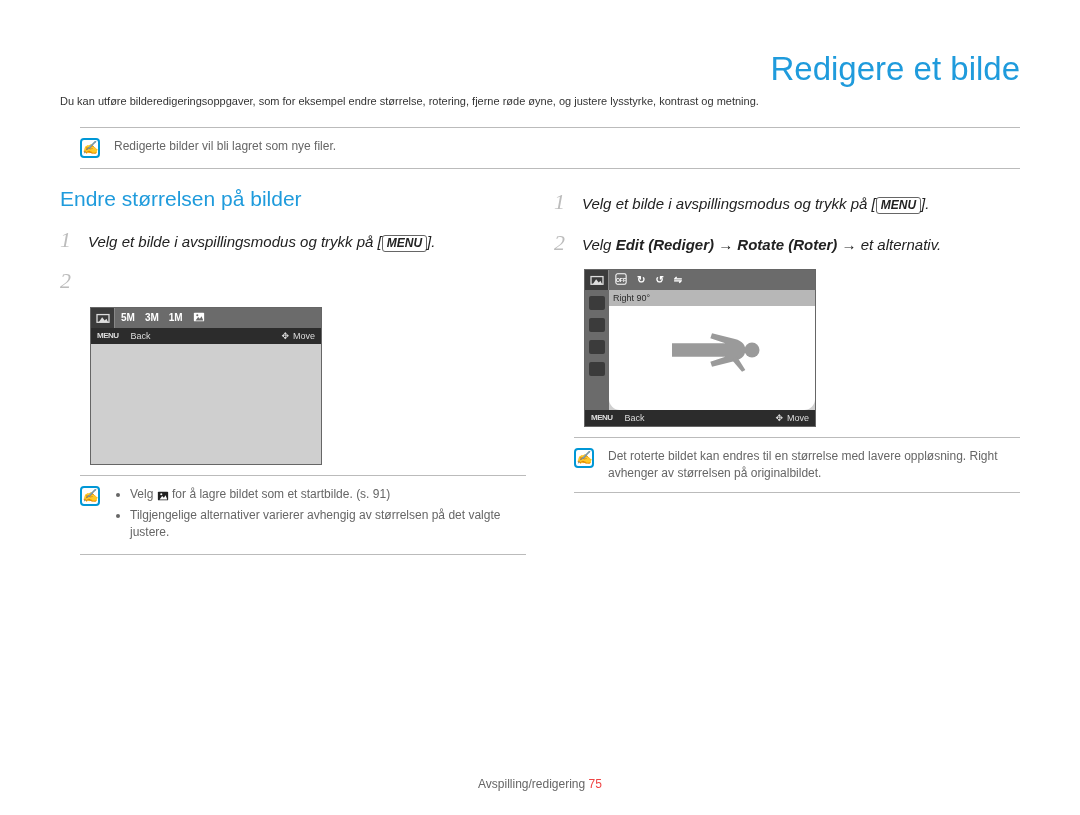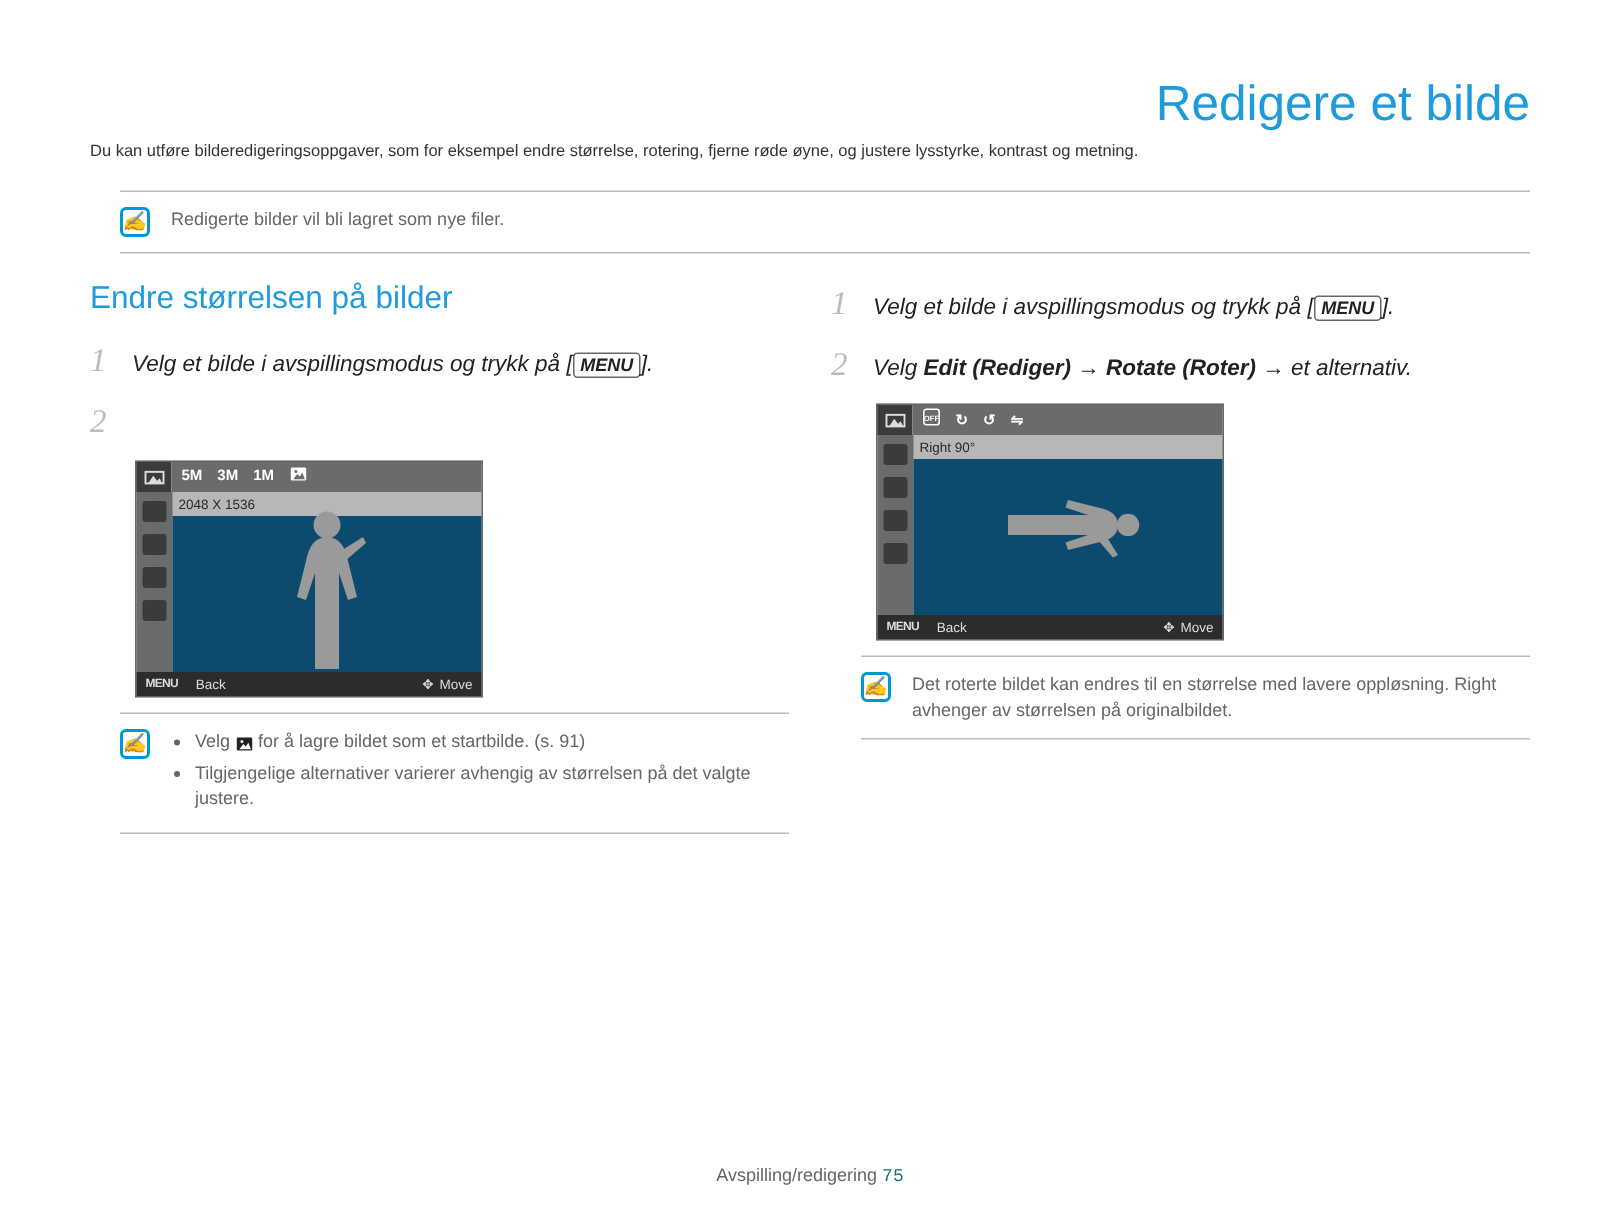--- a/index.html
+++ b/index.html
@@ -126,21 +126,22 @@
     display:flex; flex-direction:column; align-items:center;
     gap:8px; padding-top:6px;
   }
   .left-ic {
     width:16px;height:14px;background:#3b3b3b;border-radius:2px;
     color:#ddd;font-size:8px;display:flex;align-items:center;justify-content:center;
   }
   .left-top-slot { width:16px;height:14px;background:#3b3b3b;border-radius:2px; }
   .canvas {
     flex:1; position:relative;
-    background: #0c4a6e;
+    background: #ffffff;
+    border-radius: 11px;
   }
   .info-strip {
     position:absolute; top:0; left:0; right:0;
     height:16px; background:#b7b7b7;
     color:#2a2a2a; font-size:9px;
     padding-left:4px; display:flex; align-items:center;
   }
   .silhouette {
     position:absolute; bottom:0; left:50%; transform:translateX(-50%);
     width:60px; height:110px;
@@ -163,21 +164,21 @@
 
   .star-icon { font-size:11px; color:#222; display:inline-block; transform:translateY(1px); }
 
   .footer {
     position:absolute;
     bottom:24px; left:0; right:0;
     text-align:center;
     font-size:12px;
     color:#666;
   }
-  .footer .pg { color:#0f766e;font-family:Liberation Mono, monospace; }
+  .footer .pg { color:#ef4444; }
 </style>
 </head>
 <body>
 
 <h1 class="page-title">Redigere et bilde</h1>
 <p class="intro">Du kan utføre bilderedigeringsoppgaver, som for eksempel endre størrelse, rotering, fjerne røde øyne, og justere lysstyrke, kontrast og metning.</p>
 
 <div class="note-box">
   <div class="note-inner">
     <div class="note-icon">✍</div>
@@ -213,40 +214,20 @@
           <span class="top-item">5M</span>
           <span class="top-item">3M</span>
           <span class="top-item">1M</span>
           <span class="top-item">
             <svg viewBox="0 0 14 14" width="12" height="12">
                 <rect x="1" y="2" width="12" height="10" rx="1" fill="#fff"></rect>
                 <circle cx="5" cy="5" r="1.2" fill="#6b6b6b"></circle>
                 <polygon points="3,11 6,7 8,9 10,6 12,11" fill="#6b6b6b"></polygon>
               </svg>
           </span>
-        </div>
-      </div>
-      <div class="screen-body">
-        <div class="left-bar">
-          <div class="left-top-slot"></div>
-          <div class="left-ic"></div>
-          <div class="left-ic"></div>
-          <div class="left-ic"></div>
-        </div>
-        <div class="canvas">
-          <div class="info-strip">2048 X 1536</div>
-          <div class="silhouette">
-            <svg viewBox="0 0 60 110">
-                <g fill="#9a9a9a">
-                  <circle cx="30" cy="12" r="9"></circle>
-                  <path d="M30 20 C22 20 18 26 16 36 L10 60 L16 62 L22 44 L22 108 L30 108 L30 70 L30 108 L38 108 L38 44 L44 62 L50 60 L44 36 C42 26 38 20 30 20 Z"></path>
-                  <path d="M38 30 L54 20 L56 24 L42 36 Z"></path>
-                </g>
-              </svg>
-          </div>
         </div>
       </div>
       <div class="screen-bottom">
         <div class="sb-seg menu">MENU</div>
         <div class="sb-seg">Back</div>
         <div class="sb-sep"></div>
         <div class="sb-seg">
             <span class="sb-icon">✥</span>
             <span>Move</span>
           </div>

